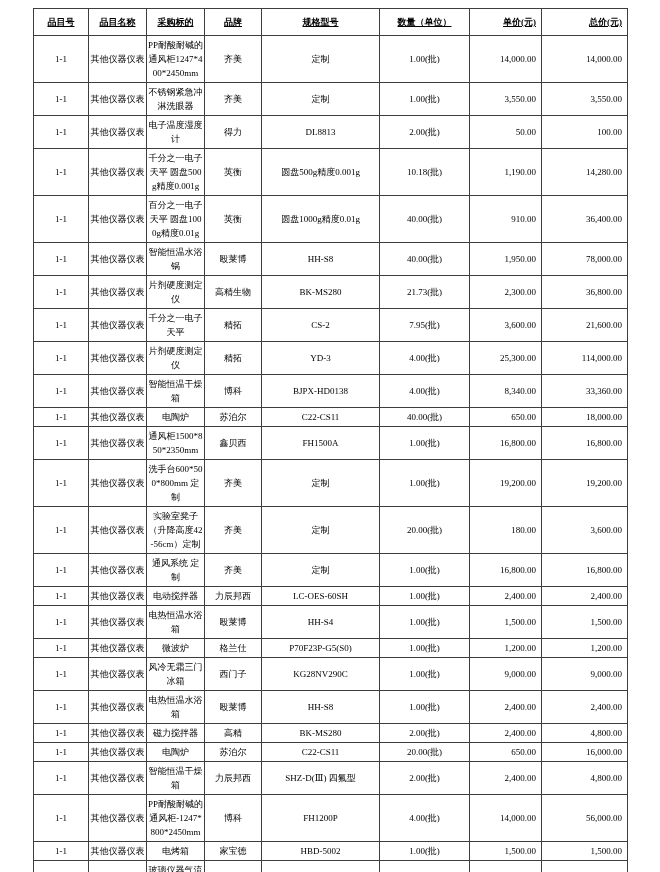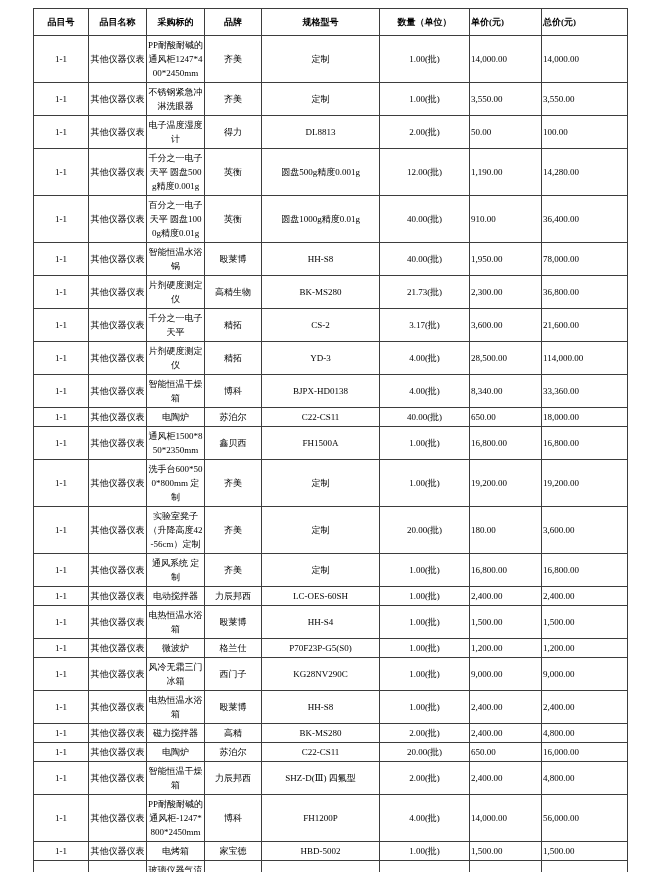--- a/index.html
+++ b/index.html
@@ -38,24 +38,25 @@
     border: 1px solid #3d3d3d;
     padding: 2px 1px;
     text-align: center;
     vertical-align: middle;
     word-break: break-all;
     font-weight: normal;
   }
   .doc-table th {
     font-weight: bold;
     padding: 6px 1px;
+    text-decoration: underline;
   }
   .doc-table th.num,
   .doc-table td.num {
-    text-align: left;
+    text-align: right;
     padding-right: 5px;
   }
 </style>
 </head>
 <body>
 
 <div class="page">
   <table class="doc-table">
     <colgroup>
       <col style="width:55px">
@@ -109,21 +110,21 @@
           <td>2.00(批)</td>
           <td class="num">50.00</td>
           <td class="num">100.00</td>
         </tr>
         <tr>
           <td>1-1</td>
           <td>其他仪器仪表</td>
           <td>千分之一电子天平 圆盘500g精度0.001g</td>
           <td>英衡</td>
           <td>圆盘500g精度0.001g</td>
-          <td>12.00(批)</td>
+          <td>10.18(批)</td>
           <td class="num">1,190.00</td>
           <td class="num">14,280.00</td>
         </tr>
         <tr>
           <td>1-1</td>
           <td>其他仪器仪表</td>
           <td>百分之一电子天平 圆盘1000g精度0.01g</td>
           <td>英衡</td>
           <td>圆盘1000g精度0.01g</td>
           <td>40.00(批)</td>
@@ -149,32 +150,32 @@
           <td>21.73(批)</td>
           <td class="num">2,300.00</td>
           <td class="num">36,800.00</td>
         </tr>
         <tr>
           <td>1-1</td>
           <td>其他仪器仪表</td>
           <td>千分之一电子天平</td>
           <td>精拓</td>
           <td>CS-2</td>
-          <td>3.17(批)</td>
+          <td>7.95(批)</td>
           <td class="num">3,600.00</td>
           <td class="num">21,600.00</td>
         </tr>
         <tr>
           <td>1-1</td>
           <td>其他仪器仪表</td>
           <td>片剂硬度测定仪</td>
           <td>精拓</td>
           <td>YD-3</td>
           <td>4.00(批)</td>
-          <td class="num">28,500.00</td>
+          <td class="num">25,300.00</td>
           <td class="num">114,000.00</td>
         </tr>
         <tr>
           <td>1-1</td>
           <td>其他仪器仪表</td>
           <td>智能恒温干燥箱</td>
           <td>博科</td>
           <td>BJPX-HD0138</td>
           <td>4.00(批)</td>
           <td class="num">8,340.00</td>

